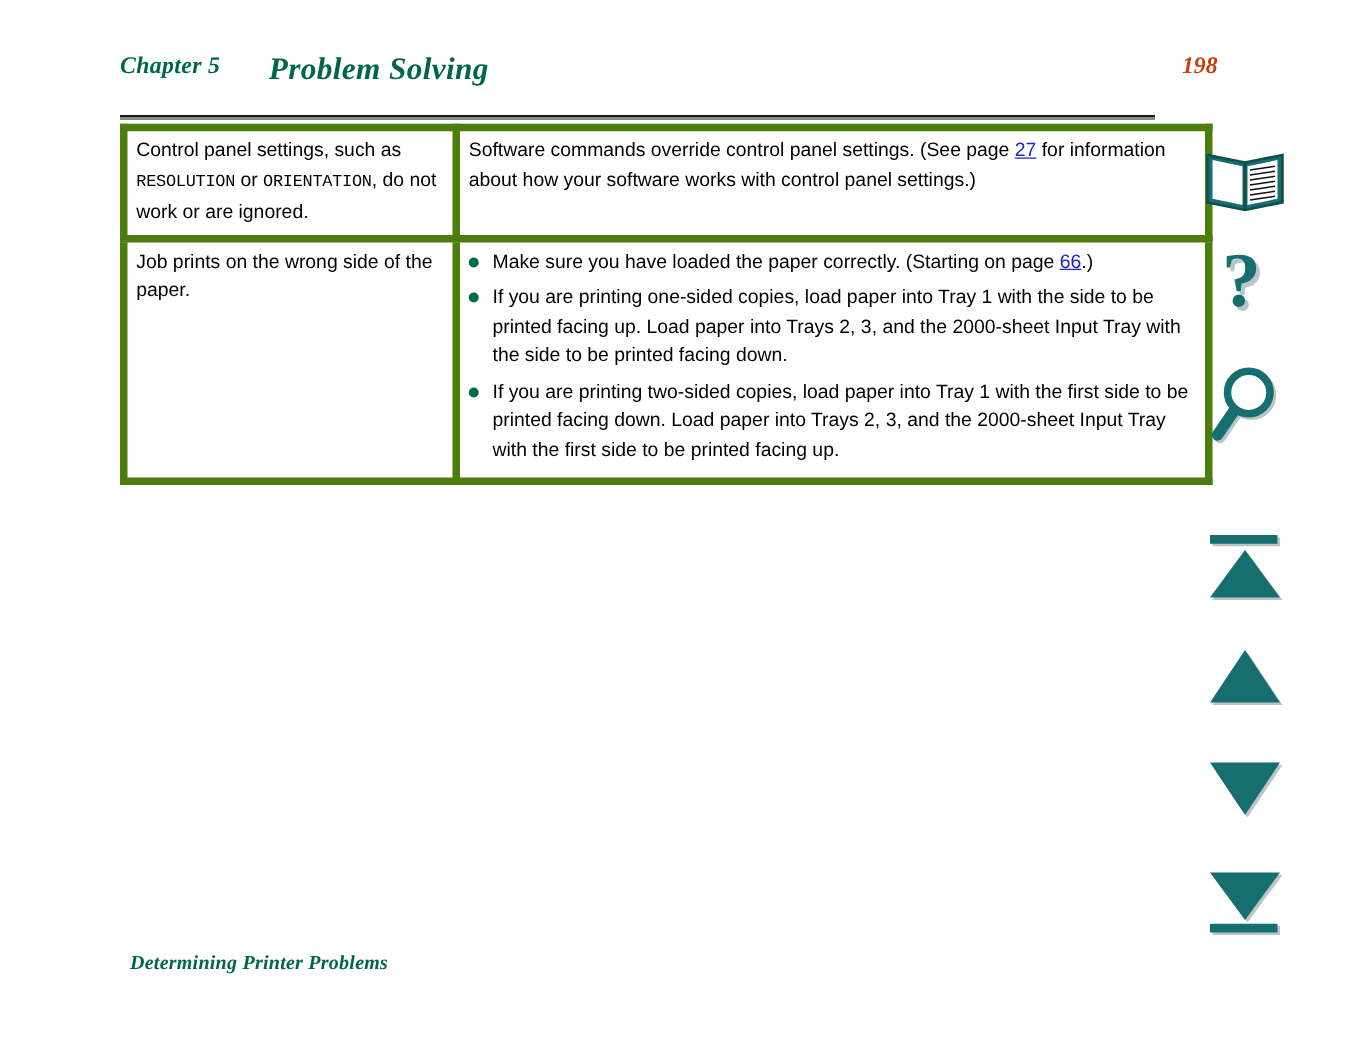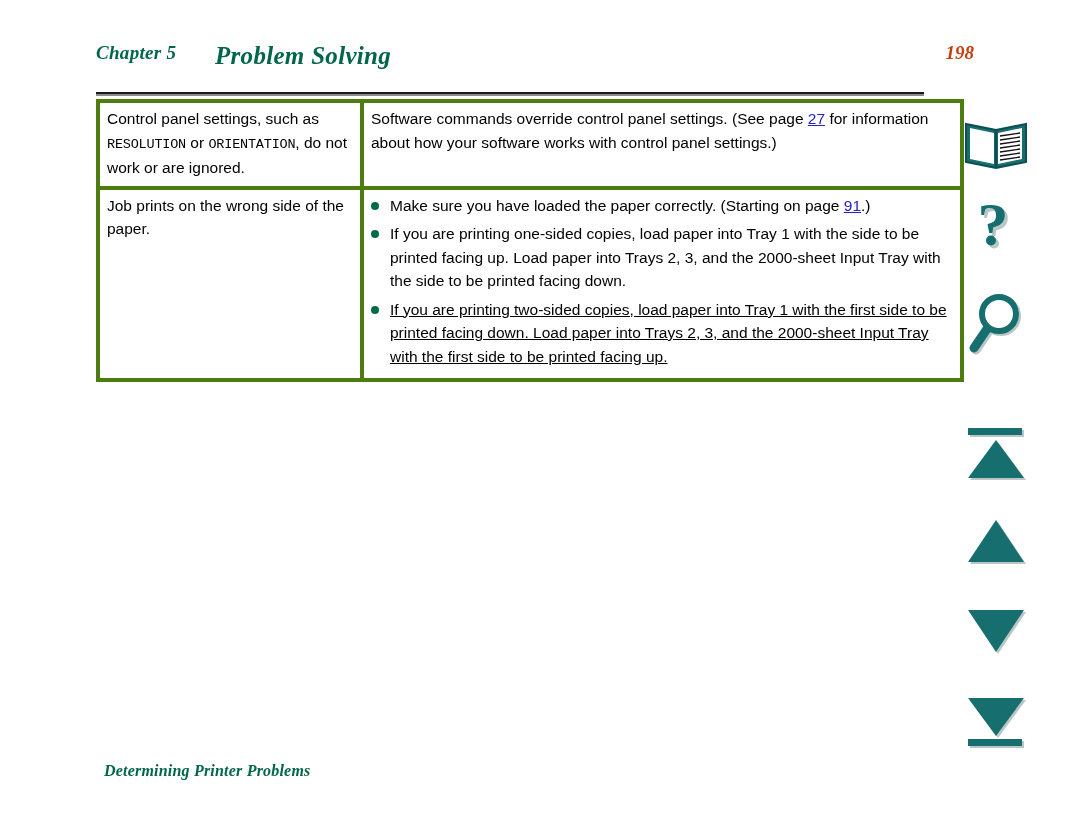--- a/index.html
+++ b/index.html
@@ -88,21 +88,21 @@
     width: 828px;
     margin-bottom: 3px;
   }
 
   table.grid {
     border-collapse: collapse;
     width: 828px;
     table-layout: fixed;
   }
   table.grid td {
-    border: 4px solid #4d7c0f;
+    border: 6px solid #4d7c0f;
     vertical-align: top;
     padding: 4px 7px 6px 7px;
     font-family: "Liberation Sans", sans-serif;
     font-size: 15.5px;
     line-height: 23.5px;
     color: #000000;
   }
   td.col-left { width: 246px; }
   td.col-right { width: 582px; }
 
@@ -119,21 +119,21 @@
   ul.bullets {
     list-style: none;
     margin: 0;
     padding: 0;
   }
   ul.bullets li {
     position: relative;
     padding-left: 19px;
     margin-bottom: 5px;
   }
-  ul.bullets li:last-child { margin-bottom: 4px; text-decoration: underline; }
+  ul.bullets li:last-child { margin-bottom: 4px; }
   ul.bullets li .dot {
     position: absolute;
     left: 0;
     top: 8px;
     width: 8px;
     height: 8px;
     border-radius: 50%;
     background: #006b46;
   }
 
@@ -198,21 +198,21 @@
           <span>Software commands override control panel settings. (See page </span><a class="pagelink" href="#">27</a><span> for information about how your software works with control panel settings.)</span>
         </td>
       </tr>
 
 
       <tr>
         <td class="col-left">Job prints on the wrong side of the paper.</td>
         <td class="col-right">
           <ul class="bullets">
             <li>
-              <span class="dot"></span><span>Make sure you have loaded the paper correctly. (Starting on page </span><a class="pagelink" href="#">91</a><span>.)</span>
+              <span class="dot"></span><span>Make sure you have loaded the paper correctly. (Starting on page </span><a class="pagelink" href="#">66</a><span>.)</span>
             </li>
             <li>
               <span class="dot"></span><span>If you are printing one-sided copies, load paper into Tray 1 with the side to be printed facing up. Load paper into Trays 2, 3, and the 2000-sheet Input Tray with the side to be printed facing down.</span>
             </li>
             <li>
               <span class="dot"></span><span>If you are printing two-sided copies, load paper into Tray 1 with the first side to be printed facing down. Load paper into Trays 2, 3, and the 2000-sheet Input Tray with the first side to be printed facing up.</span>
             </li>
           </ul>
         </td>
       </tr>

